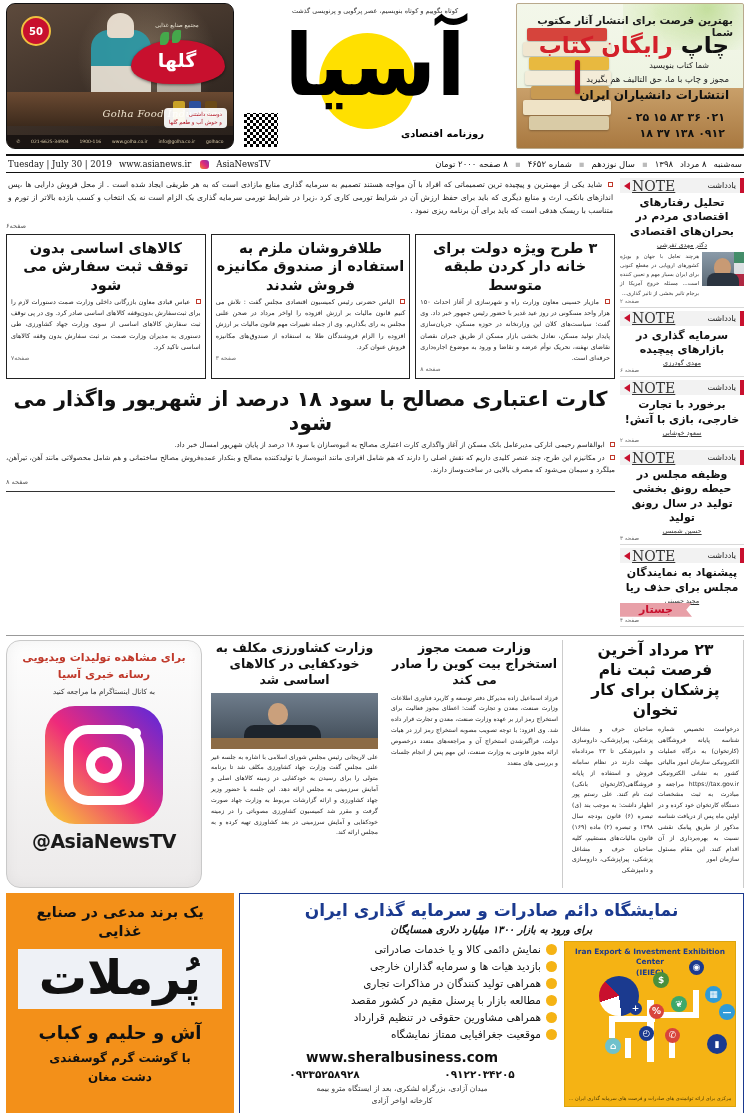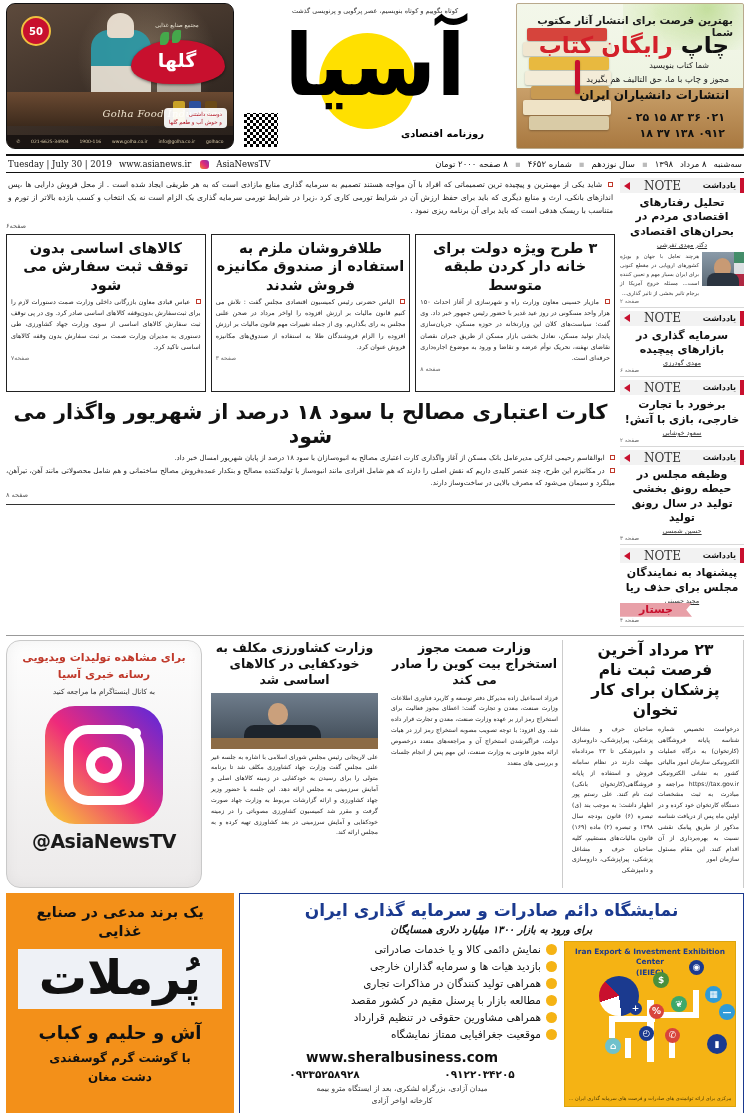--- a/index.html
+++ b/index.html
@@ -107,38 +107,38 @@
 
   
   .lead-title{font-size:38px;font-weight:bold;line-height:1.06;text-align:center;
     letter-spacing:-1px;padding:4px 0 6px;}
   .lead-lede{font-size:7.6px;line-height:1.72;text-align:justify;padding:0 2px 4px;color:#1a1a1a;}
   .bullet-sq{display:inline-block;width:5px;height:5px;border:1px solid #c0392b;margin-left:3px;}
   .pg-ref{font-size:6.5px;color:#555;text-align:left;padding-top:1px;}
 
   
   .tri{display:flex;gap:5px;margin-top:4px;}
-  .tri .col{flex:1;border:1px solid #222;padding:4px 4px 19px;}
+  .tri .col{flex:1;border:1px solid #222;padding:4px 4px 6px;}
   .tri h2{font-size:14.5px;font-weight:bold;text-align:center;line-height:1.26;
     padding-bottom:3px;letter-spacing:-.3px;}
   .tri p{font-size:6.4px;line-height:1.75;text-align:justify;color:#222;}
   .tri .pg{font-size:6px;color:#666;text-align:left;margin-top:1px;}
 
   
   .banner-wrap{margin-top:6px;border-bottom:1.5px solid #333;padding-bottom:5px;}
   .banner-title{font-size:20.5px;font-weight:bold;text-align:center;letter-spacing:-.5px;padding:2px 0 4px;}
   .banner-body{font-size:7px;line-height:1.78;text-align:justify;color:#1a1a1a;}
 
   
   .note{border-bottom:1px solid #d8d8d8;padding-bottom:3px;margin-bottom:3px;}
   .note-head{display:flex;align-items:center;justify-content:space-between;
     background:#f2f2f2;border-right:4px solid #c8102e;height:15px;padding:0 4px;margin-bottom:3px;}
-  .note-head .fa{font-size:8px;font-weight:bold;color:#111;}
-  .note-head .en{font-size:12px;color:#333;font-family:"DejaVu Serif",serif;
-    display:flex;align-items:center;gap:14px;direction:ltr;}
+  .note-head .fa{font-size:8px;font-weight:normal;color:#111;}
+  .note-head .en{font-size:14px;color:#333;font-family:"DejaVu Serif",serif;
+    display:flex;align-items:center;gap:2px;direction:ltr;text-decoration:underline;}
   .tri-play{width:0;height:0;border-top:4px solid transparent;border-bottom:4px solid transparent;
     border-right:6px solid #c8102e;}
   .note h3{font-size:11px;font-weight:bold;text-align:center;line-height:1.3;letter-spacing:-.3px;}
   .note .author{font-size:6.5px;text-align:center;color:#333;text-decoration:underline;padding-top:2px;}
   .note-body{display:flex;gap:3px;padding-top:3px;align-items:flex-start;}
   .note-body .txt{flex:1;font-size:5.4px;line-height:1.7;text-align:justify;color:#333;}
   .note-photo{width:42px;height:34px;flex:0 0 42px;
     background:linear-gradient(180deg,#8a9aa8,#5c6a76);position:relative;overflow:hidden;}
   .note-photo .head{position:absolute;left:12px;top:6px;width:17px;height:19px;
     border-radius:50% 50% 45% 45%;background:#c89a74;}

